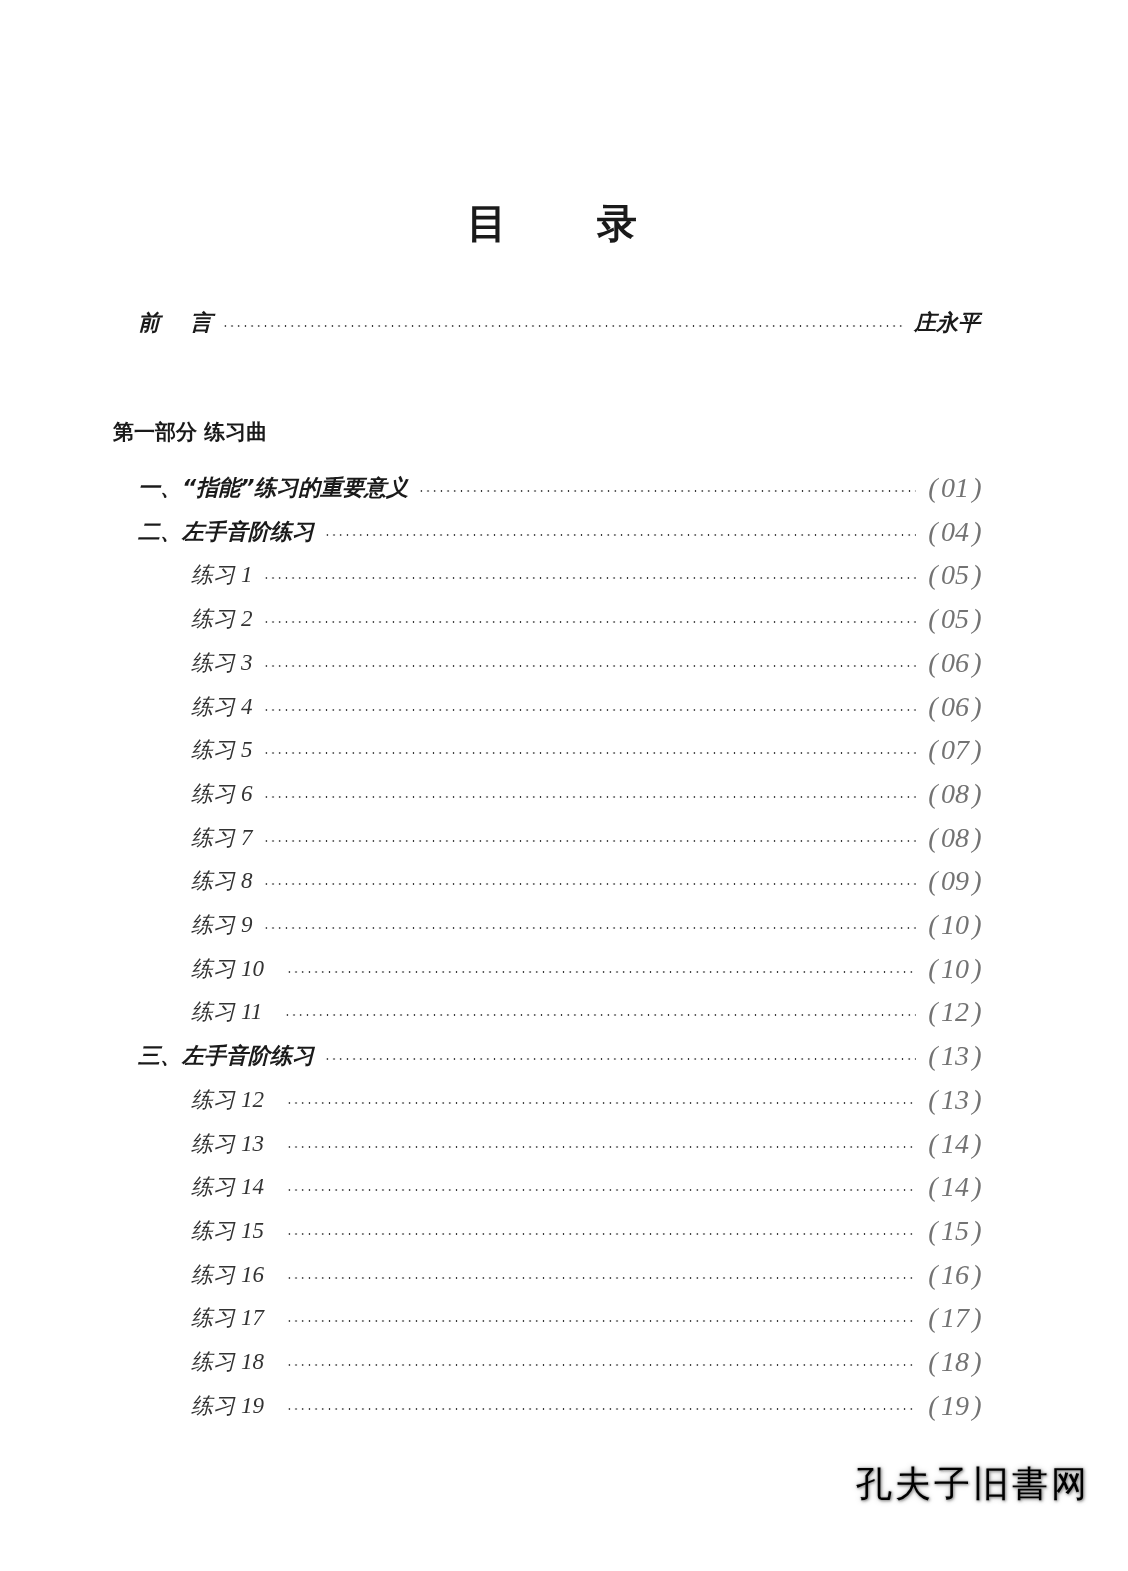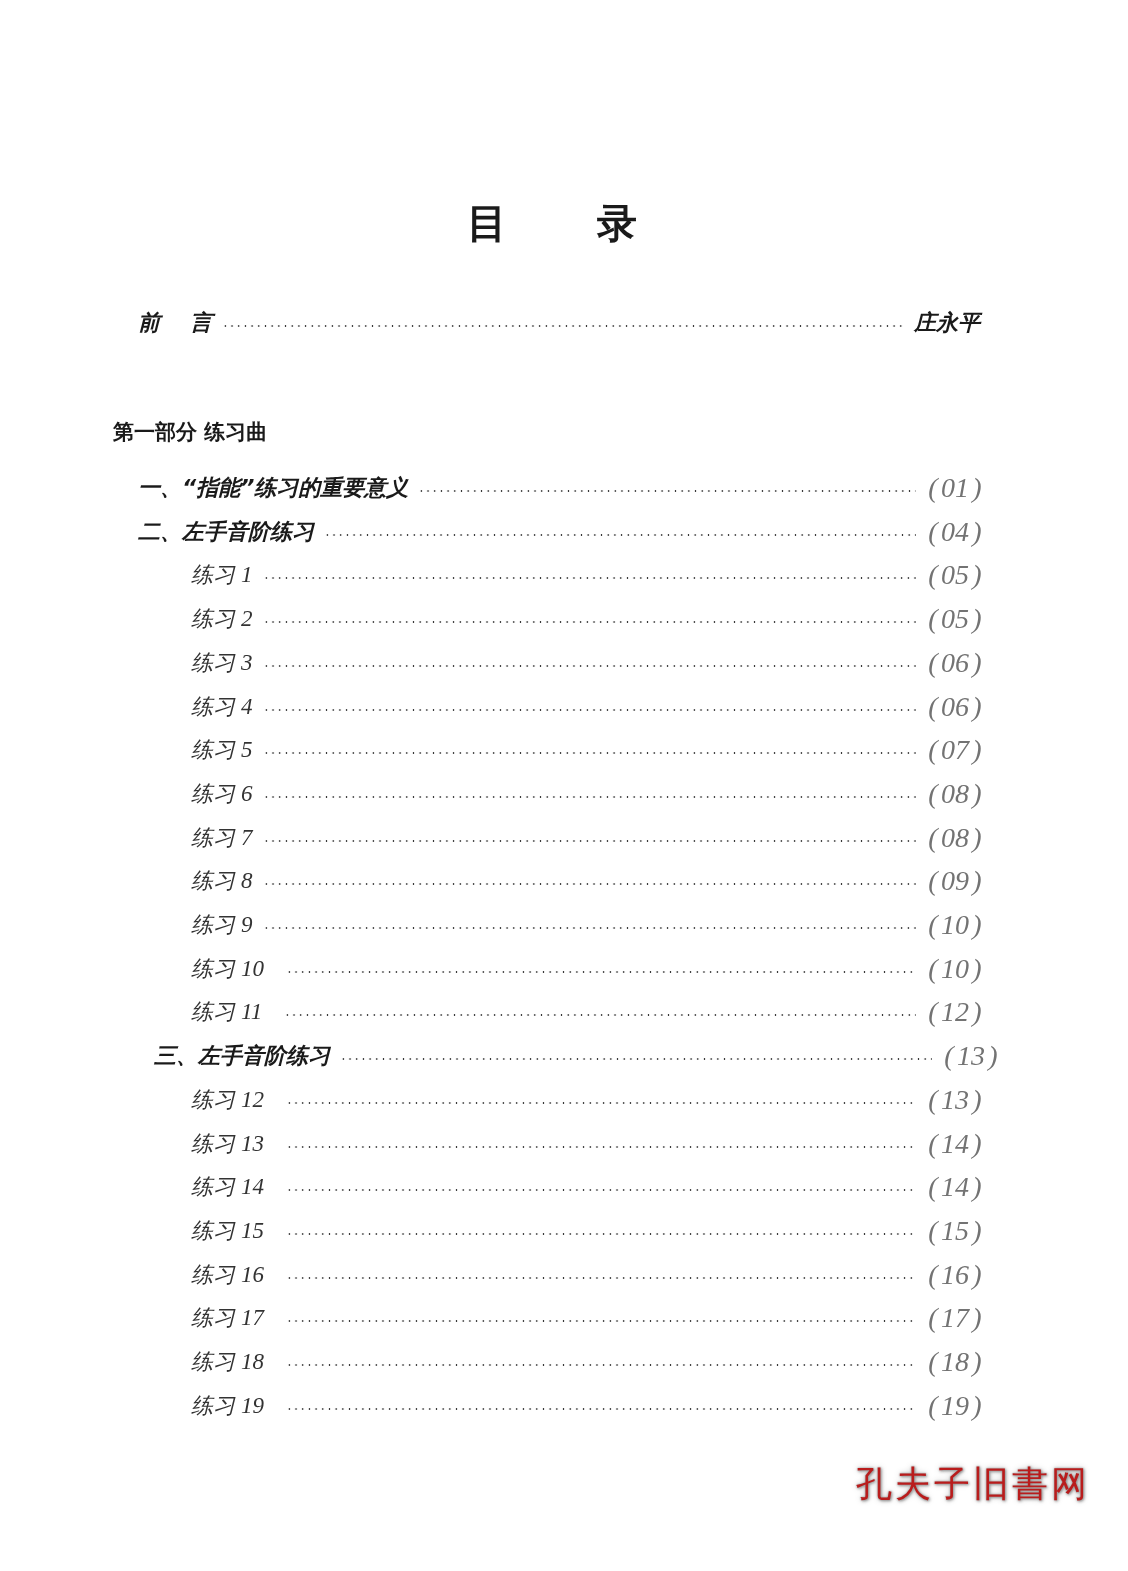--- a/index.html
+++ b/index.html
@@ -48,21 +48,21 @@
   .exercise .label {
     font-family: "DejaVu Serif", "Liberation Serif", serif; color: #333;
   }
   .exercise .label .num-lbl {
     font-family: "Liberation Serif", "DejaVu Serif", serif; font-size: 23px; margin-left: 6px;
   }
   .exercise.wide .leader { margin-left: 22px; }
 
   .watermark {
     position: absolute; left: 848px; top: 1460px; width: 250px; text-align: center;
-    color: #b91c1c;
+    color: #000000;
     text-shadow: 0 0 2px #999, 1px 1px 3px #888, 0 0 6px #bbb;
   }
   .watermark .wm-cn { font-size: 36px; letter-spacing: 3px; font-family: "DejaVu Serif", serif; }
   .watermark .wm-url { font-size: 30px; font-family: "DejaVu Sans", sans-serif; margin-top: -2px; }
 </style>
 </head>
 <body>
 
 <div class="page-title">
   <span class="t1">目</span>
@@ -138,21 +138,21 @@
     <div class="row exercise wide" style="top: 954px;">
       <span class="label"><span>练习</span><span class="num-lbl">10</span></span>
       <span class="leader"></span>
       <span class="page"><span class="paren">(</span><span class="num">10</span><span class="paren">)</span></span>
     </div>
     <div class="row exercise wide" style="top: 997px;">
       <span class="label"><span>练习</span><span class="num-lbl">11</span></span>
       <span class="leader"></span>
       <span class="page"><span class="paren">(</span><span class="num">12</span><span class="paren">)</span></span>
     </div>
-    <div class="row section" style="top: 1041px; margin-left: 16px;">
+    <div class="row section" style="top: 1041px;">
       <span class="label">三、左手音阶练习</span>
       <span class="leader"></span>
       <span class="page"><span class="paren">(</span><span class="num">13</span><span class="paren">)</span></span>
     </div>
     <div class="row exercise wide" style="top: 1085px;">
       <span class="label"><span>练习</span><span class="num-lbl">12</span></span>
       <span class="leader"></span>
       <span class="page"><span class="paren">(</span><span class="num">13</span><span class="paren">)</span></span>
     </div>
     <div class="row exercise wide" style="top: 1129px;">

